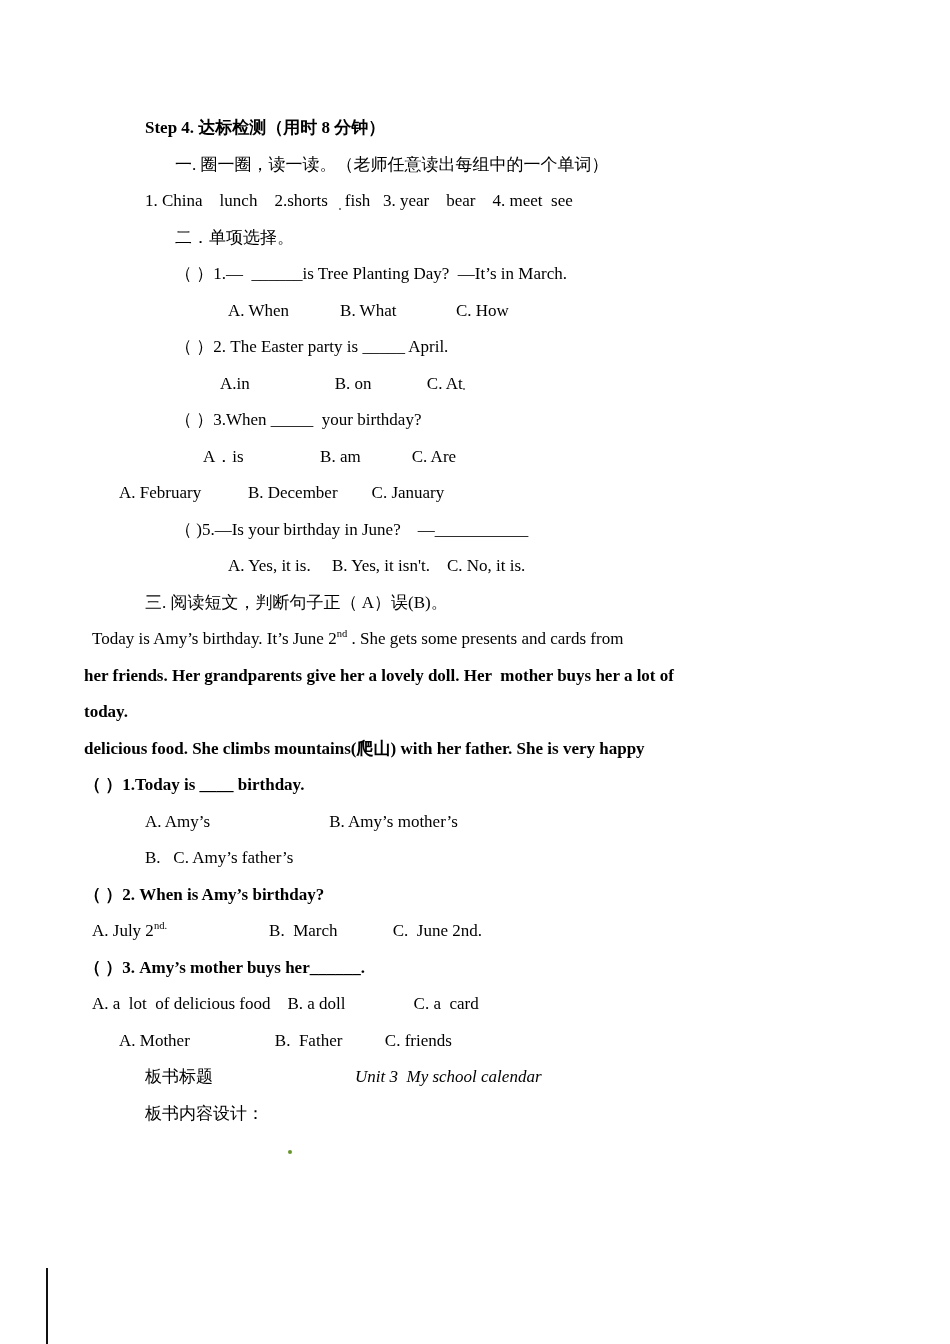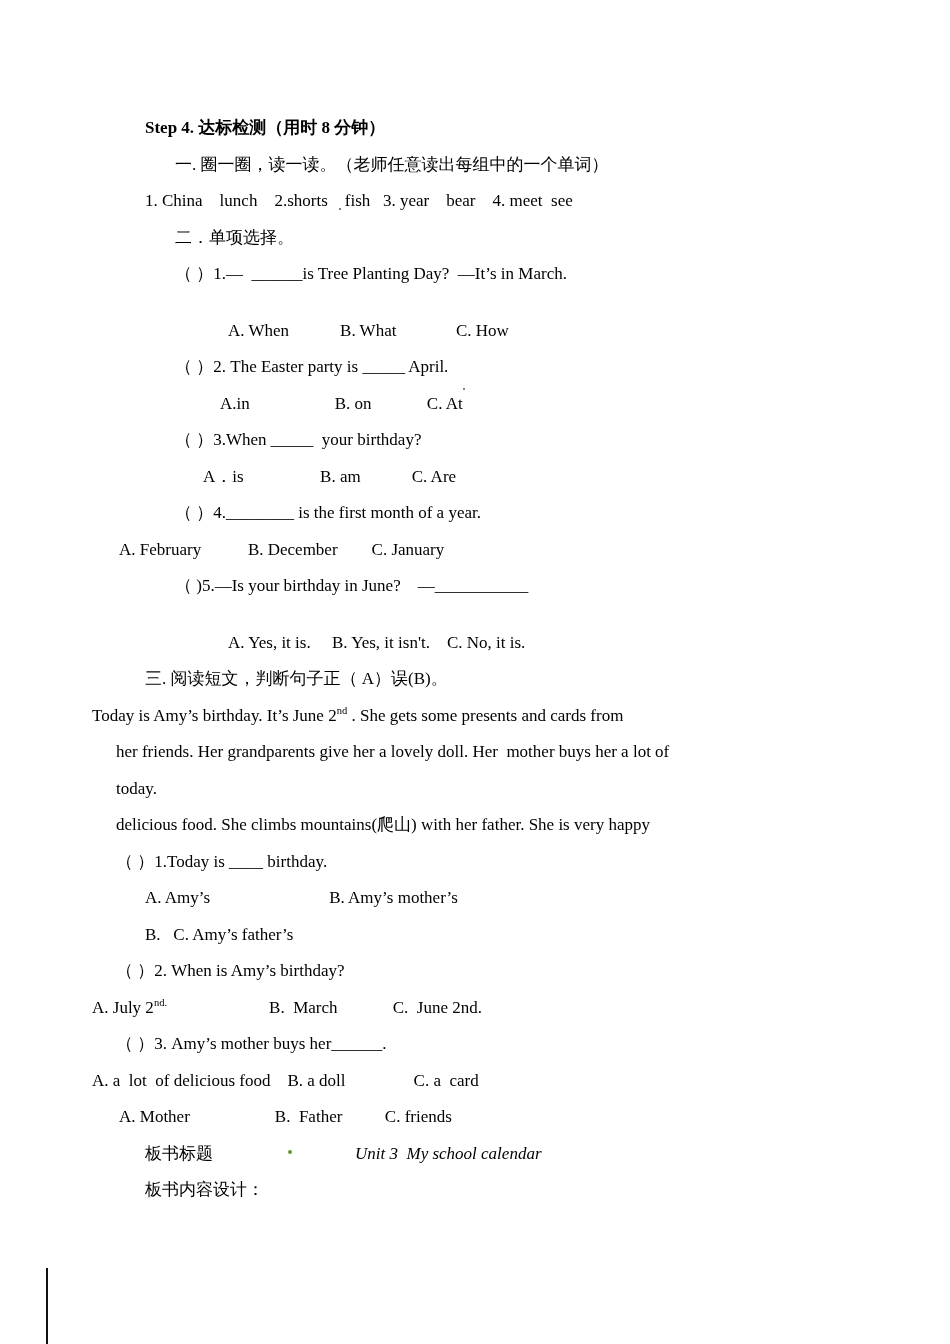--- a/index.html
+++ b/index.html
@@ -26,26 +26,26 @@
   }
   .line {
     white-space: pre-wrap;
     line-height: 36.5px;
     height: 36.5px;
     overflow: visible;
   }
   .bold { font-weight: bold; }
   .in145 { margin-left: 145px; }
   .in175 { margin-left: 175px; }
-  .in180 { margin-left: 116px; }
+  .in180 { margin-left: 84px; font-weight: bold; }
   .in203 { margin-left: 203px; }
   .in207 { margin-left: 92px; }
   .in213 { margin-left: 119px; }
   .in220 { margin-left: 220px; }
-  .in228 { margin-left: 228px; margin-top: 20px; }
+  .in228 { margin-left: 228px; }
   sup {
     font-size: 0.62em;
     vertical-align: super;
     line-height: 0;
   }
   .board-value { margin-left: 142px; font-style: italic; }
   .edge-line {
     position: absolute;
     left: 46px;
     top: 1268px;
@@ -94,21 +94,20 @@
 
   <div class="line in175">（ ）1.—  ______is Tree Planting Day?  —It’s in March.</div>
   <div class="line in228">A. When            B. What              C. How</div>
 
   <div class="line in175">（ ）2. The Easter party is _____ April.</div>
   <div class="line in220">A.in                    B. on             C. At</div>
 
   <div class="line in175">（ ）3.When _____  your birthday?</div>
   <div class="line in203">A．is                  B. am            C. Are</div>
 
-  <div class="line in175">（ ）4.________ is the first month of a year.</div>
   <div class="line in213">A. February           B. December        C. January</div>
 
   <div class="line in175">（ )5.—Is your birthday in June?    —___________</div>
   <div class="line in228">A. Yes, it is.     B. Yes, it isn't.    C. No, it is.</div>
 
   <div class="line in145">三. 阅读短文，判断句子正（ A）误(B)。</div>
 
   <div class="line in207"><span>Today is Amy’s birthday. It’s June 2</span><sup>nd</sup><span> . She gets some presents and cards from</span></div>
   <div class="line in180">her friends. Her grandparents give her a lovely doll. Her  mother buys her a lot of</div>
   <div class="line in180">today.</div>

